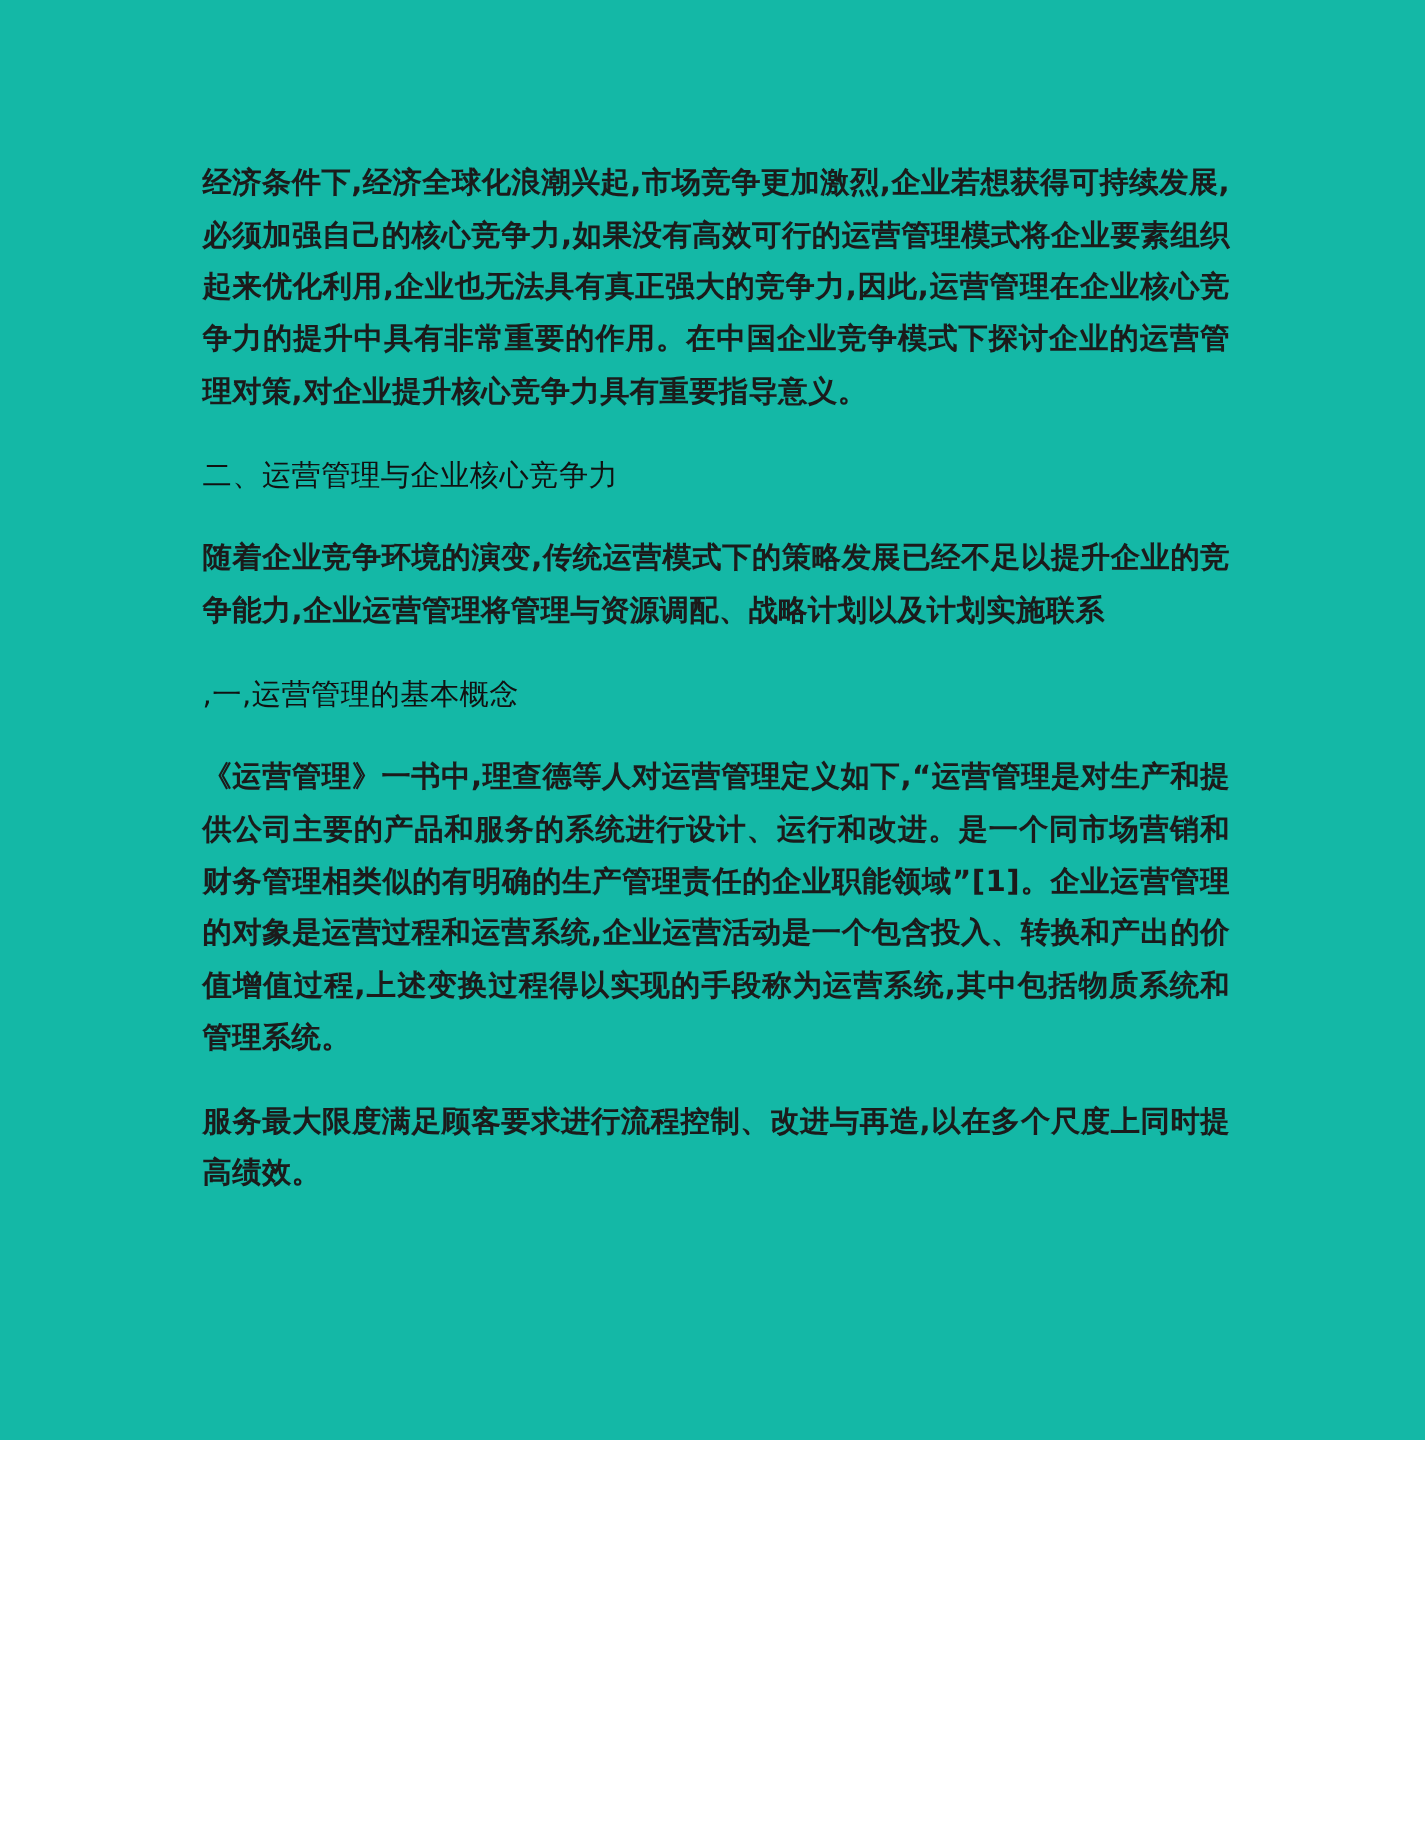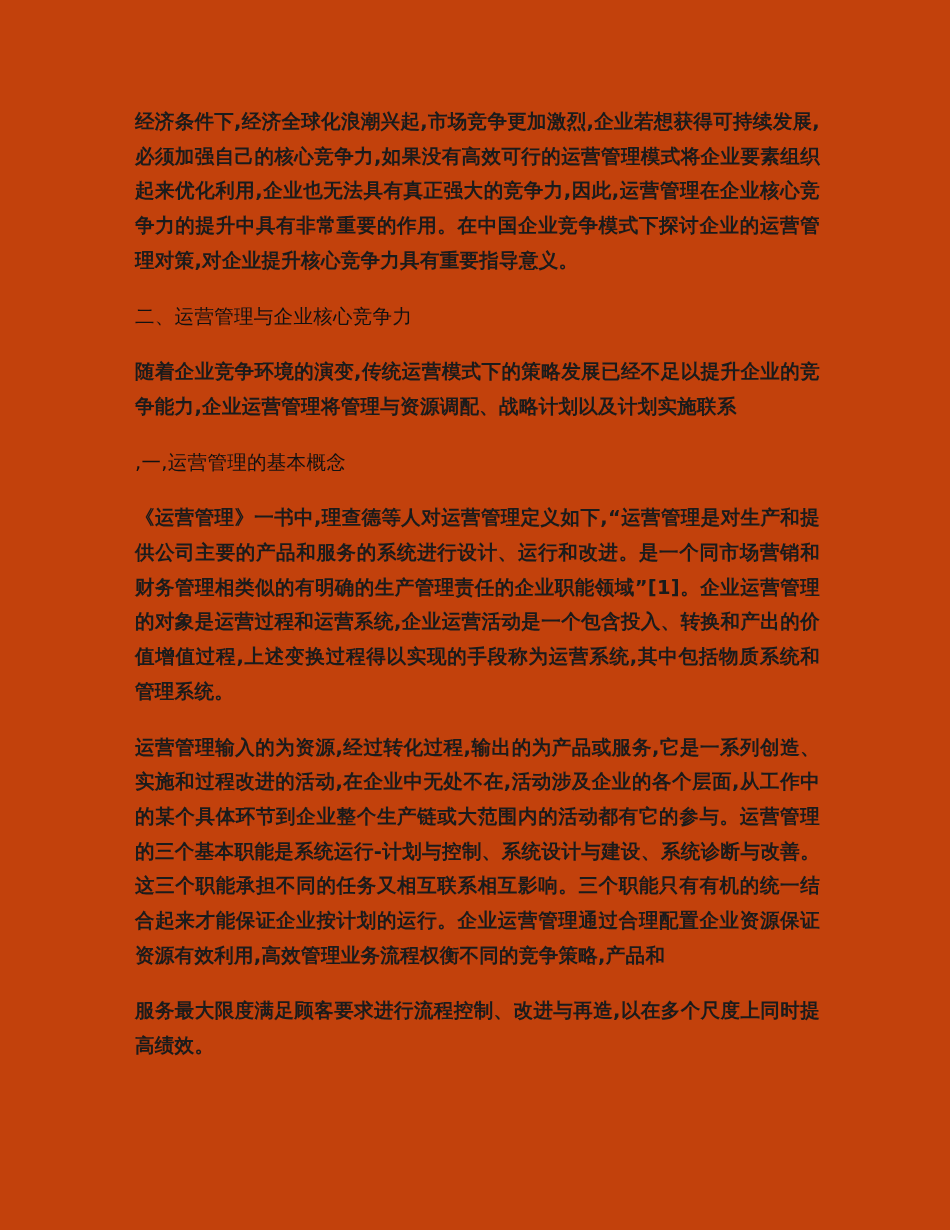--- a/index.html
+++ b/index.html
@@ -10,24 +10,24 @@
   body {
     width: 950px;
     height: 1230px;
     font-family: "DejaVu Sans", "Liberation Sans", sans-serif;
     color: #1a1a1a;
     overflow: hidden;
   }
   .page {
     position: relative;
     width: 950px;
-    height: 1230px;
+    height: 960px;
     box-sizing: border-box;
     padding: 105px 130px 60px 135px;
-    background: #c2410c;
+    background: #14b8a6;
   }
   .doc-body {
     font-size: 19.5px;
     line-height: 1.78;
     letter-spacing: 0.3px;
     text-align: justify;
     text-justify: inter-character;
   }
   p.para {
     margin: 0 0 21px 0;
@@ -53,18 +53,17 @@
 
     <p class="heading">二、运营管理与企业核心竞争力</p>
 
     <p class="para">随着企业竞争环境的演变,传统运营模式下的策略发展已经不足以提升企业的竞争能力,企业运营管理将管理与资源调配、战略计划以及计划实施联系</p>
 
 
     <p class="heading">,一,运营管理的基本概念</p>
 
     <p class="para">《运营管理》一书中,理查德等人对运营管理定义如下,“运营管理是对生产和提供公司主要的产品和服务的系统进行设计、运行和改进。是一个同市场营销和财务管理相类似的有明确的生产管理责任的企业职能领域”[1]。企业运营管理的对象是运营过程和运营系统,企业运营活动是一个包含投入、转换和产出的价值增值过程,上述变换过程得以实现的手段称为运营系统,其中包括物质系统和管理系统。</p>
 
-    <p class="para">运营管理输入的为资源,经过转化过程,输出的为产品或服务,它是一系列创造、实施和过程改进的活动,在企业中无处不在,活动涉及企业的各个层面,从工作中的某个具体环节到企业整个生产链或大范围内的活动都有它的参与。运营管理的三个基本职能是系统运行-计划与控制、系统设计与建设、系统诊断与改善。这三个职能承担不同的任务又相互联系相互影响。三个职能只有有机的统一结合起来才能保证企业按计划的运行。企业运营管理通过合理配置企业资源保证资源有效利用,高效管理业务流程权衡不同的竞争策略,产品和</p>
 
     <p class="para">服务最大限度满足顾客要求进行流程控制、改进与再造,以在多个尺度上同时提高绩效。</p>
 
   </div>
 </div>
 
 </body></html>

